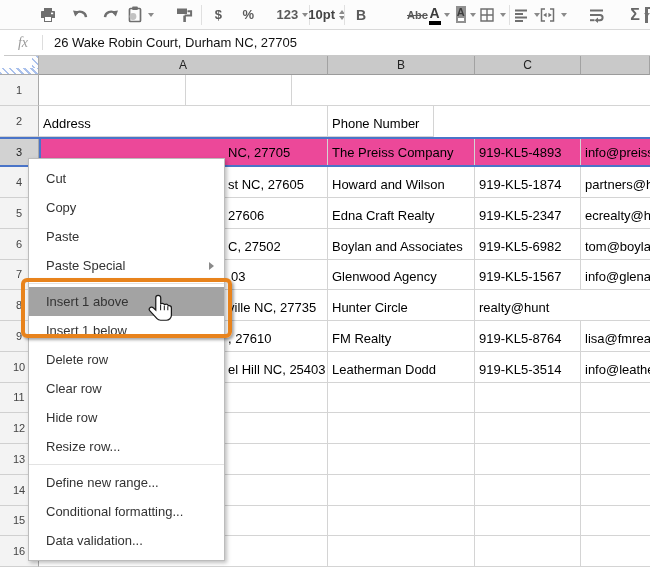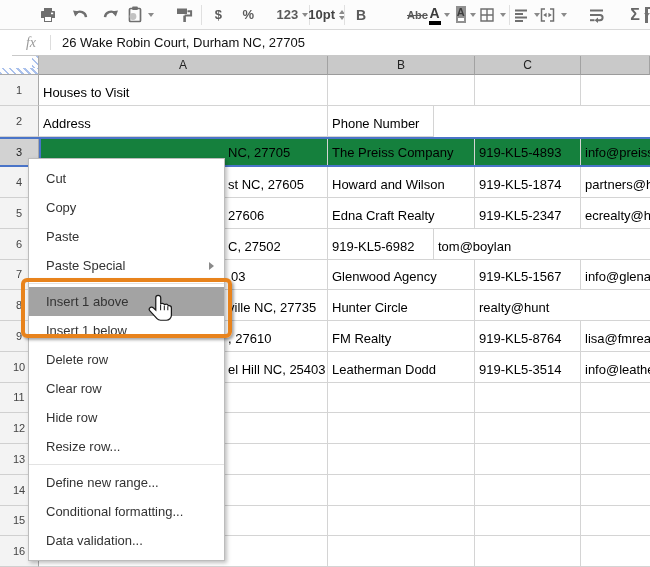--- a/index.html
+++ b/index.html
@@ -32,21 +32,21 @@
   .fillbox{ width:17px; height:17px; background:#909090; position:relative;
             display:flex; align-items:flex-start; justify-content:center;
             font-weight:bold; font-size:11px; color:#3d3d3d; }
   .fillbox::after{ content:""; position:absolute; left:2px; right:2px; bottom:2px; height:3px; background:#fff; }
   .sigma{ font-size:16px; font-weight:bold; color:#666; }
   .edge-part{ position:absolute; right:-3px; top:7px; width:8px; height:16px;
               border-left:3px solid #6f6f6f; border-top:2px solid #6f6f6f; }
   .m6{margin-left:6px}.m8{margin-left:24px}.m10{margin-left:10px}.m12{margin-left:12px}
   
   .fbar{
-    position:absolute; top:30px; left:12px; right:0; height:26px; background:#fff;
+    position:absolute; top:30px; left:4px; right:0; height:26px; background:#fff;
     border-bottom:1px solid #c9c9c9; display:flex; align-items:center;
   }
   .fx{ width:38px; text-align:center; font-family:"Liberation Serif","DejaVu Serif",serif;
        font-style:italic; color:#999; font-size:14px; }
   .fbar-div{ width:1px; height:15px; background:#ddd; }
   .fval{ margin-left:11px; font-size:13px; color:#111; white-space:nowrap; }
   
   .chead{ position:absolute; top:56px; left:0; right:0; height:19px; display:flex; }
   .corner{ width:39px; background:#fff; position:relative;
            border-right:1px solid #a9a9a9; border-bottom:1px solid #a9a9a9; }
@@ -63,21 +63,21 @@
   .row{ display:flex; height:30.75px; }
   .rh{ width:39px; background:#f3f3f3; border-right:1px solid #a9a9a9;
        border-bottom:1px solid #d0d0d0; display:flex; align-items:center;
        justify-content:center; font-size:11px; color:#444; }
   .cell{ border-right:1px solid #d4d4d4; border-bottom:1px solid #d4d4d4;
          display:flex; align-items:flex-end; padding:0 0 5px 4px;
          overflow:hidden; white-space:nowrap; font-size:13px; background:#fff; }
   .ca{width:289px}.cb{width:147px}.cc{width:106px}.cd{flex:1; border-right:none;}
   .frag{ padding-left:189px; }
   .row.sel{ border-top:2px solid #4a74c8; border-bottom:2px solid #4a74c8; }
-  .row.sel .cell{ background:#15803d; border-bottom:none; }
+  .row.sel .cell{ background:#ec4899; border-bottom:none; }
   .row.sel .ca{ border-left:2px solid #4a74c8; padding-left:187px; }
   .row.sel .rh{ background:#d2d2d2; color:#222; border-bottom:none; }
   
   .cmenu{ position:absolute; left:28px; top:158px; width:197px; background:#fff;
           border:1px solid #bcbcbc; box-shadow:2px 2px 4px rgba(0,0,0,.25);
           padding:5px 0; z-index:10; }
   .mi{ height:29px; display:flex; align-items:center; padding-left:17px;
        font-size:13px; color:#333; cursor:pointer; position:relative; }
   .mi.hov{ background:#a3a3a3; }
   .msep{ height:1px; background:#e3e3e3; margin:3px 0; }
@@ -235,21 +235,20 @@
     <div class="chcell ch-a">A</div>
     <div class="chcell ch-b">B</div>
     <div class="chcell ch-c">C</div>
     <div class="chcell ch-d"></div>
   </div>
 
   <div class="rows">
 
     <div class="row">
       <div class="rh">1</div>
-      <div class="cell ca">Houses to Visit</div>
       <div class="cell cb"></div>
       <div class="cell cc"></div>
       <div class="cell cd"></div>
     </div>
 
     <div class="row">
       <div class="rh">2</div>
       <div class="cell ca">Address</div>
       <div class="cell cc">Phone Number</div>
     </div>
@@ -274,20 +273,21 @@
       <div class="rh">5</div>
       <div class="cell ca frag">27606</div>
       <div class="cell cb">Edna Craft Realty</div>
       <div class="cell cc">919-KL5-2347</div>
       <div class="cell cd">ecrealty@ho</div>
     </div>
 
     <div class="row">
       <div class="rh">6</div>
       <div class="cell ca frag">C, 27502</div>
+      <div class="cell cb">Boylan and Associates</div>
       <div class="cell cc">919-KL5-6982</div>
       <div class="cell cd">tom@boylan</div>
     </div>
 
     <div class="row">
       <div class="rh">7</div>
       <div class="cell ca frag" style="padding-left:192px">03</div>
       <div class="cell cb">Glenwood Agency</div>
       <div class="cell cc">919-KL5-1567</div>
       <div class="cell cd">info@glenag</div>

